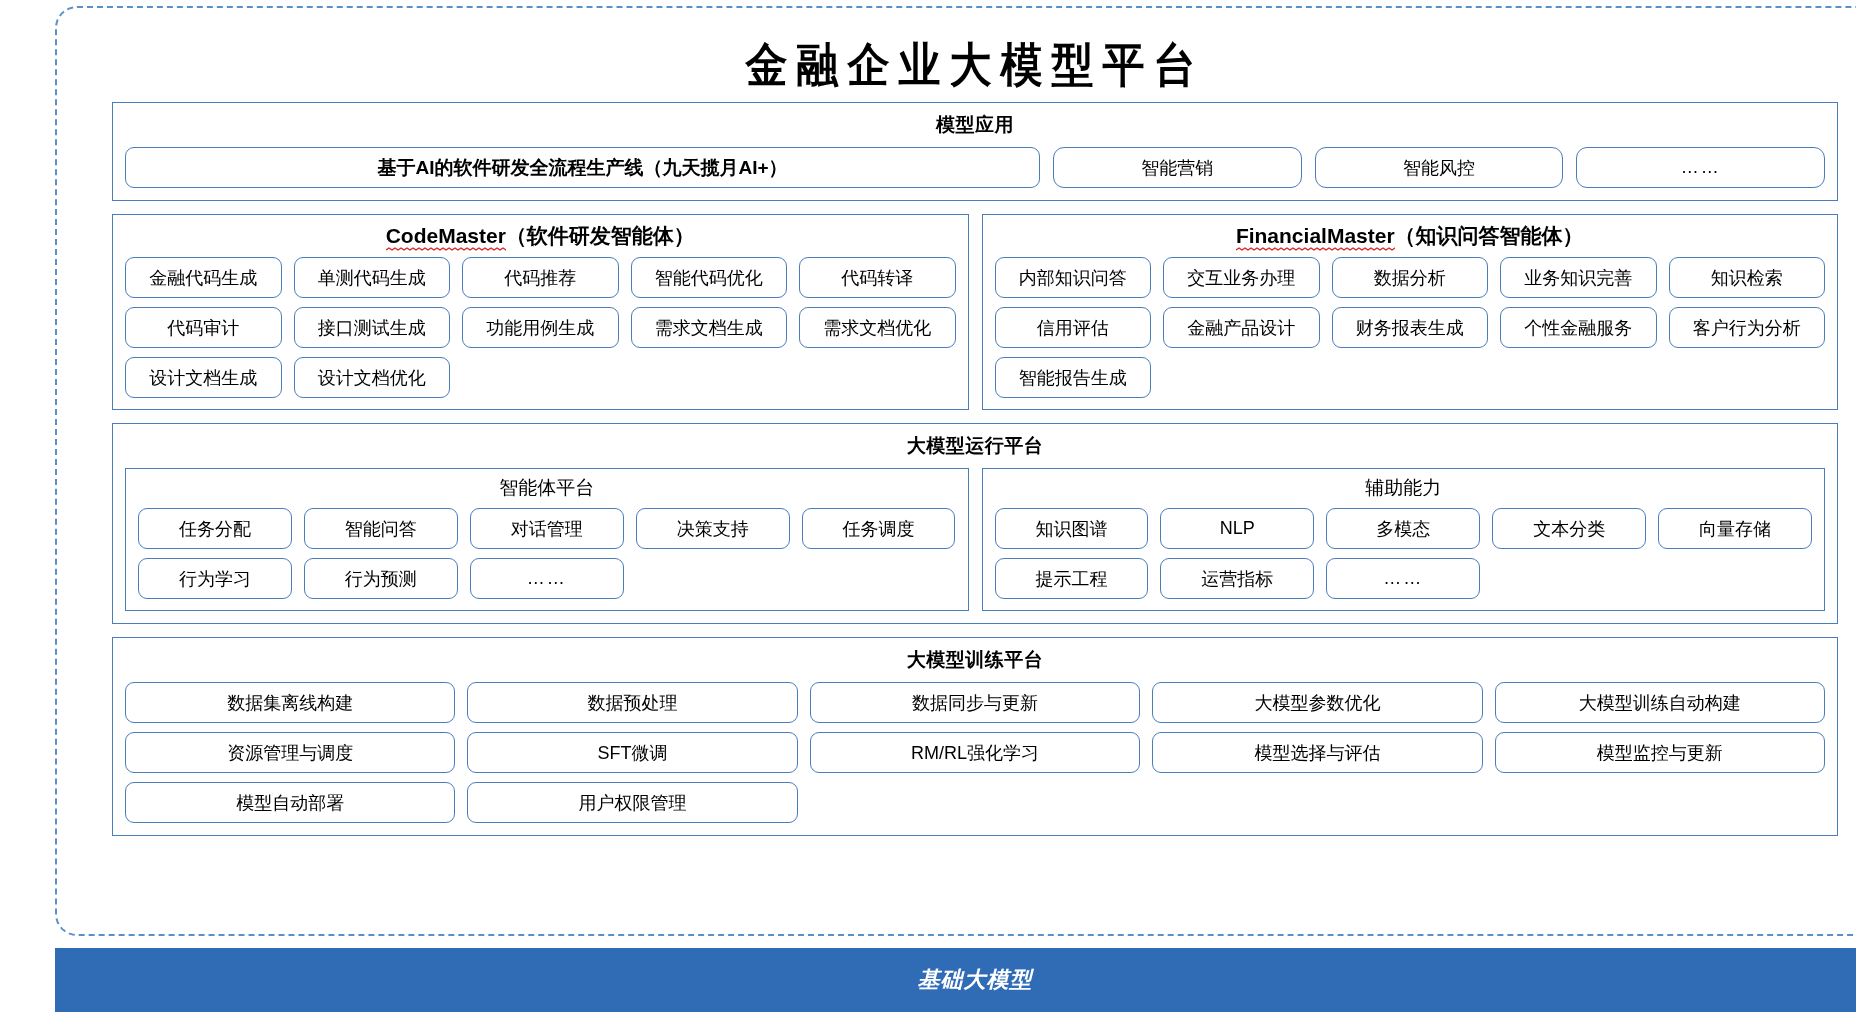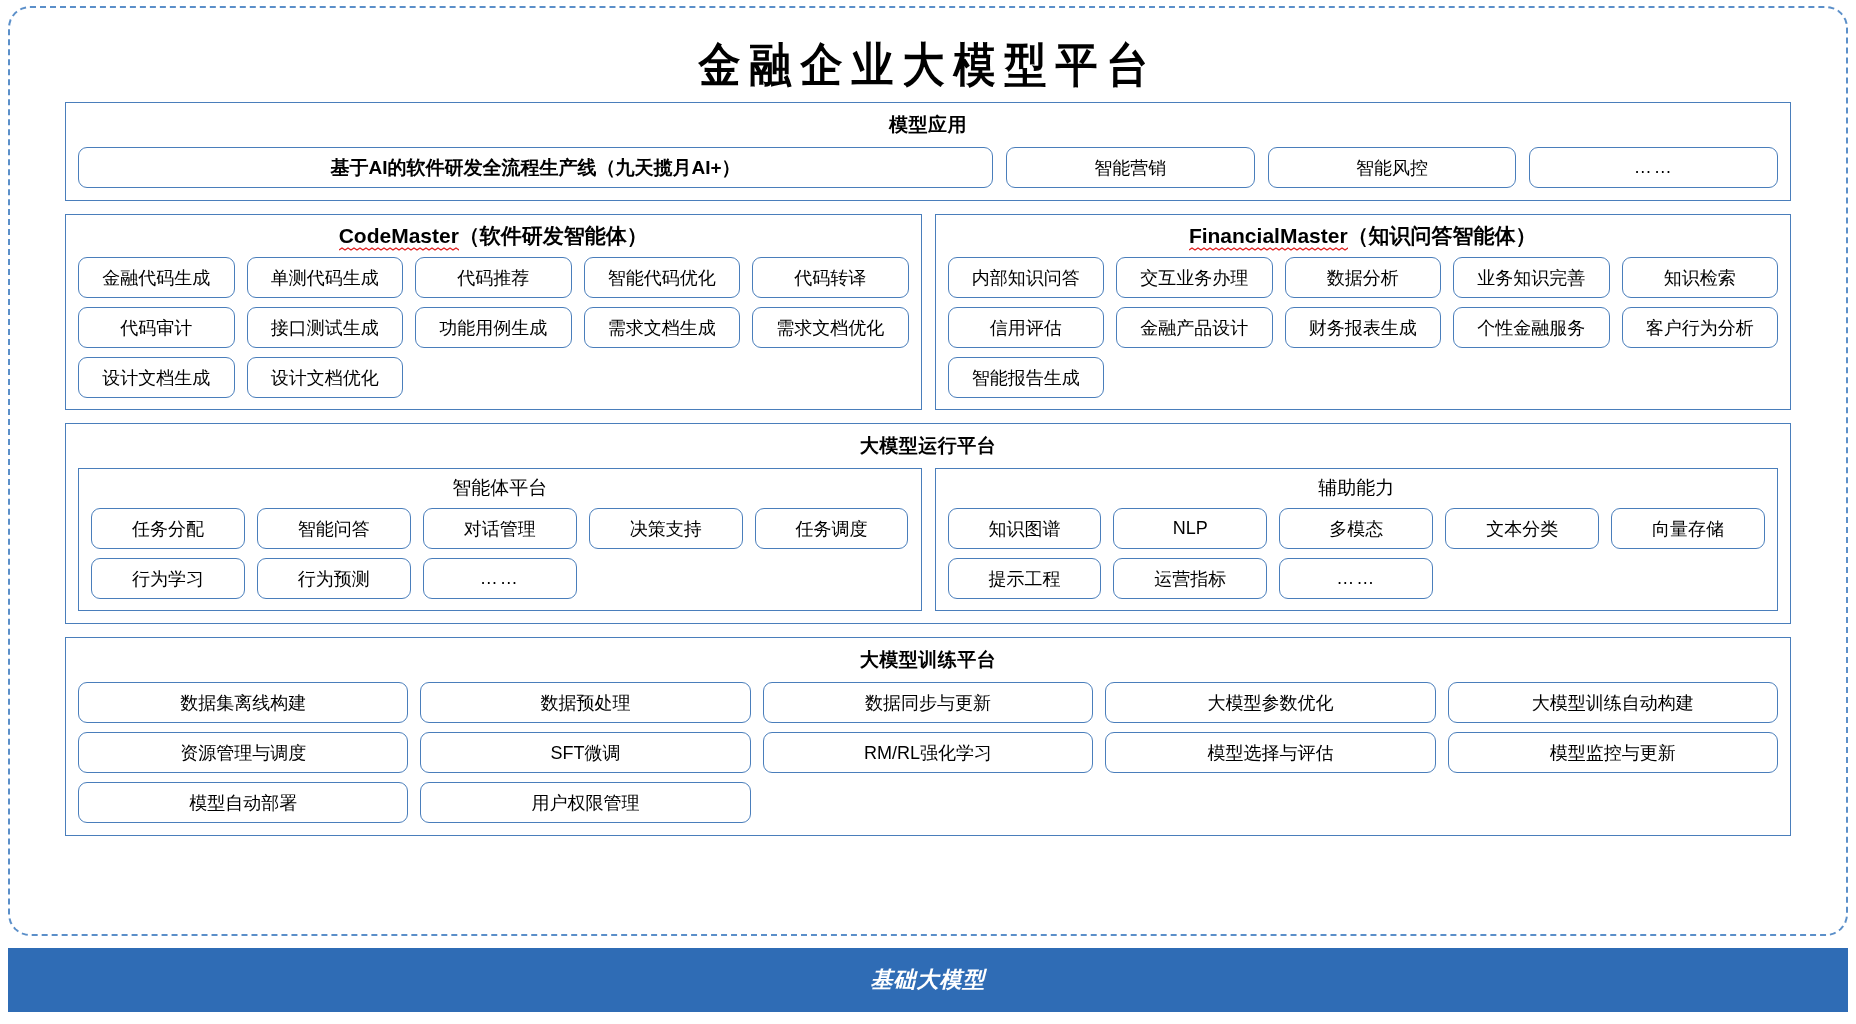--- a/index.html
+++ b/index.html
@@ -8,20 +8,21 @@
     background: #ffffff;
     font-family: "Liberation Sans", "DejaVu Sans", sans-serif;
     overflow: hidden;
   }
 
   .page {
     position: relative;
     width: 1656px;
     height: 1024px;
     background: #ffffff;
+    margin-left: 47px;
   }
 
   
   .outer-frame {
     position: absolute;
     left: 8px;  top: 6px;
     width: 1840px; height: 930px;
     border: 2px dashed #5b8fc9;
     border-radius: 22px;
     background: #ffffff;
@@ -77,21 +78,21 @@
   .pill.bold { font-weight: 700; font-size: 19px; }
   .pill.dots { letter-spacing: 2px; }
 
   
   .app-row {
     display: flex;
     gap: 13px;
     align-items: flex-end;
   }
   .app-row .wide { flex: 0 0 915px; }
-  .app-row .small { flex: 1 1 0; }
+  .app-row .small { flex: 1 1 0; border-radius: 11px; }
 
   
   .agents {
     display: flex;
     gap: 13px;
     margin-bottom: 13px;
   }
   .agent-col {
     flex: 1 1 0;
     border: 1.6px solid #4a7ebb;

